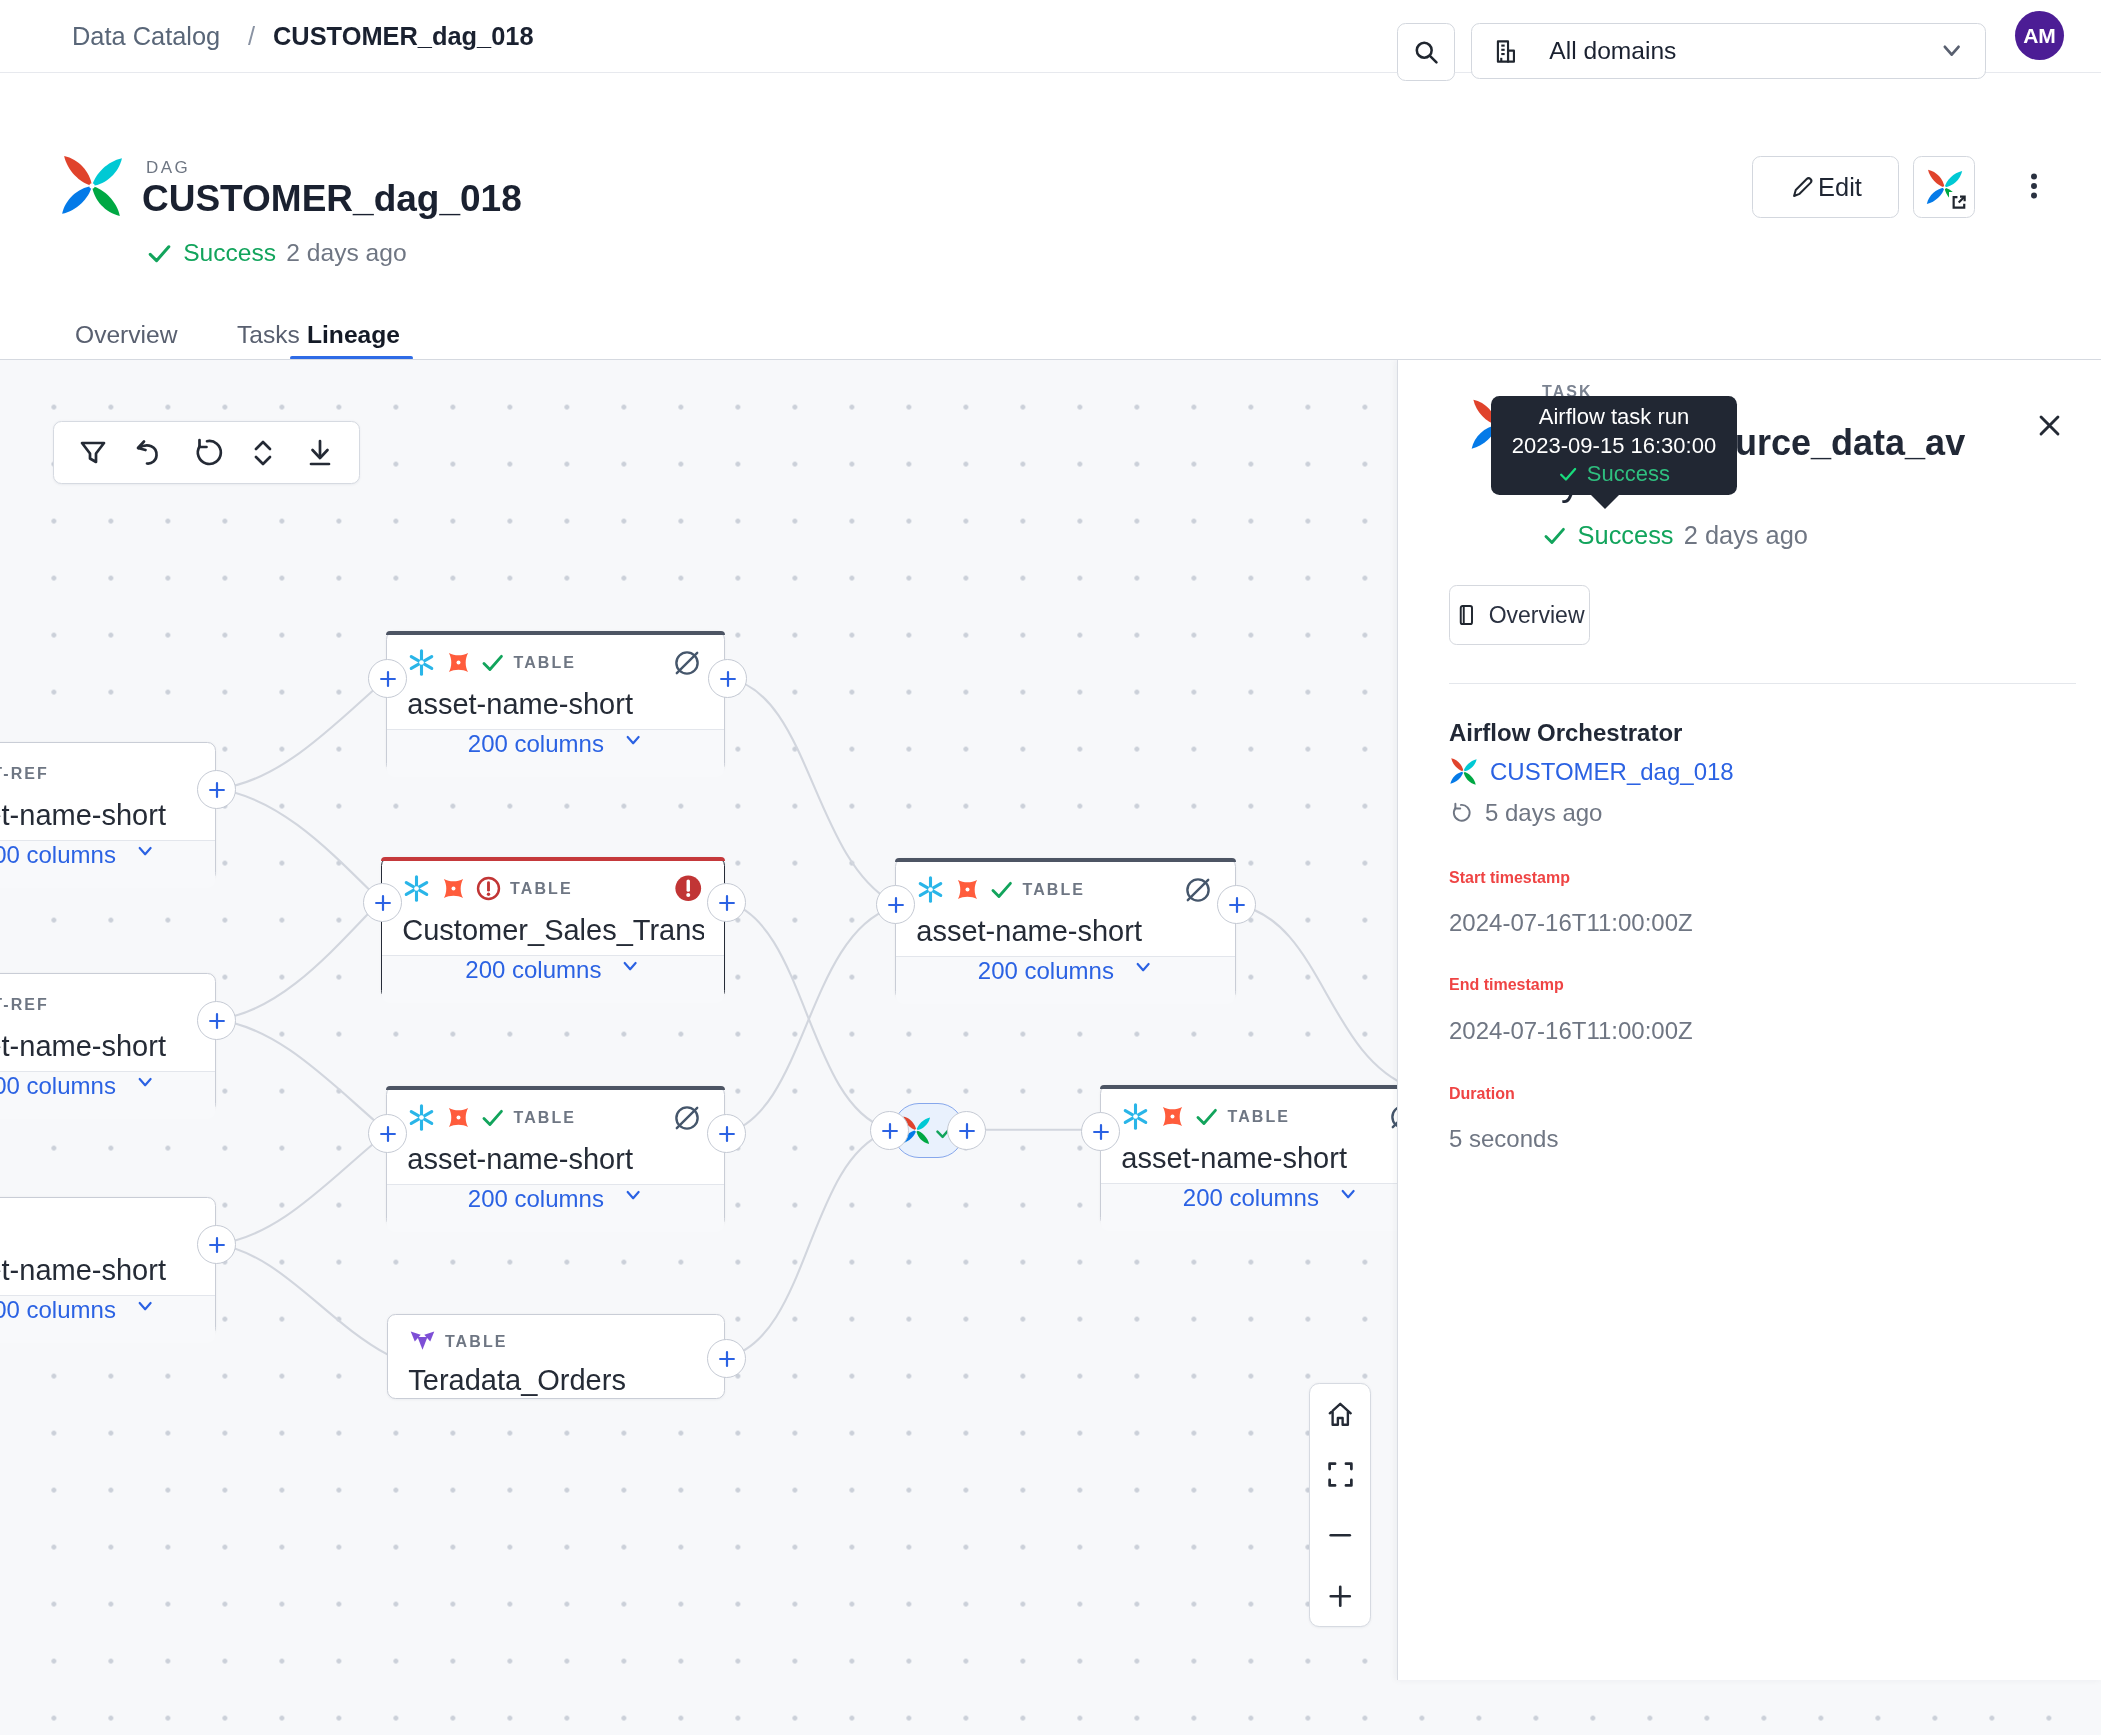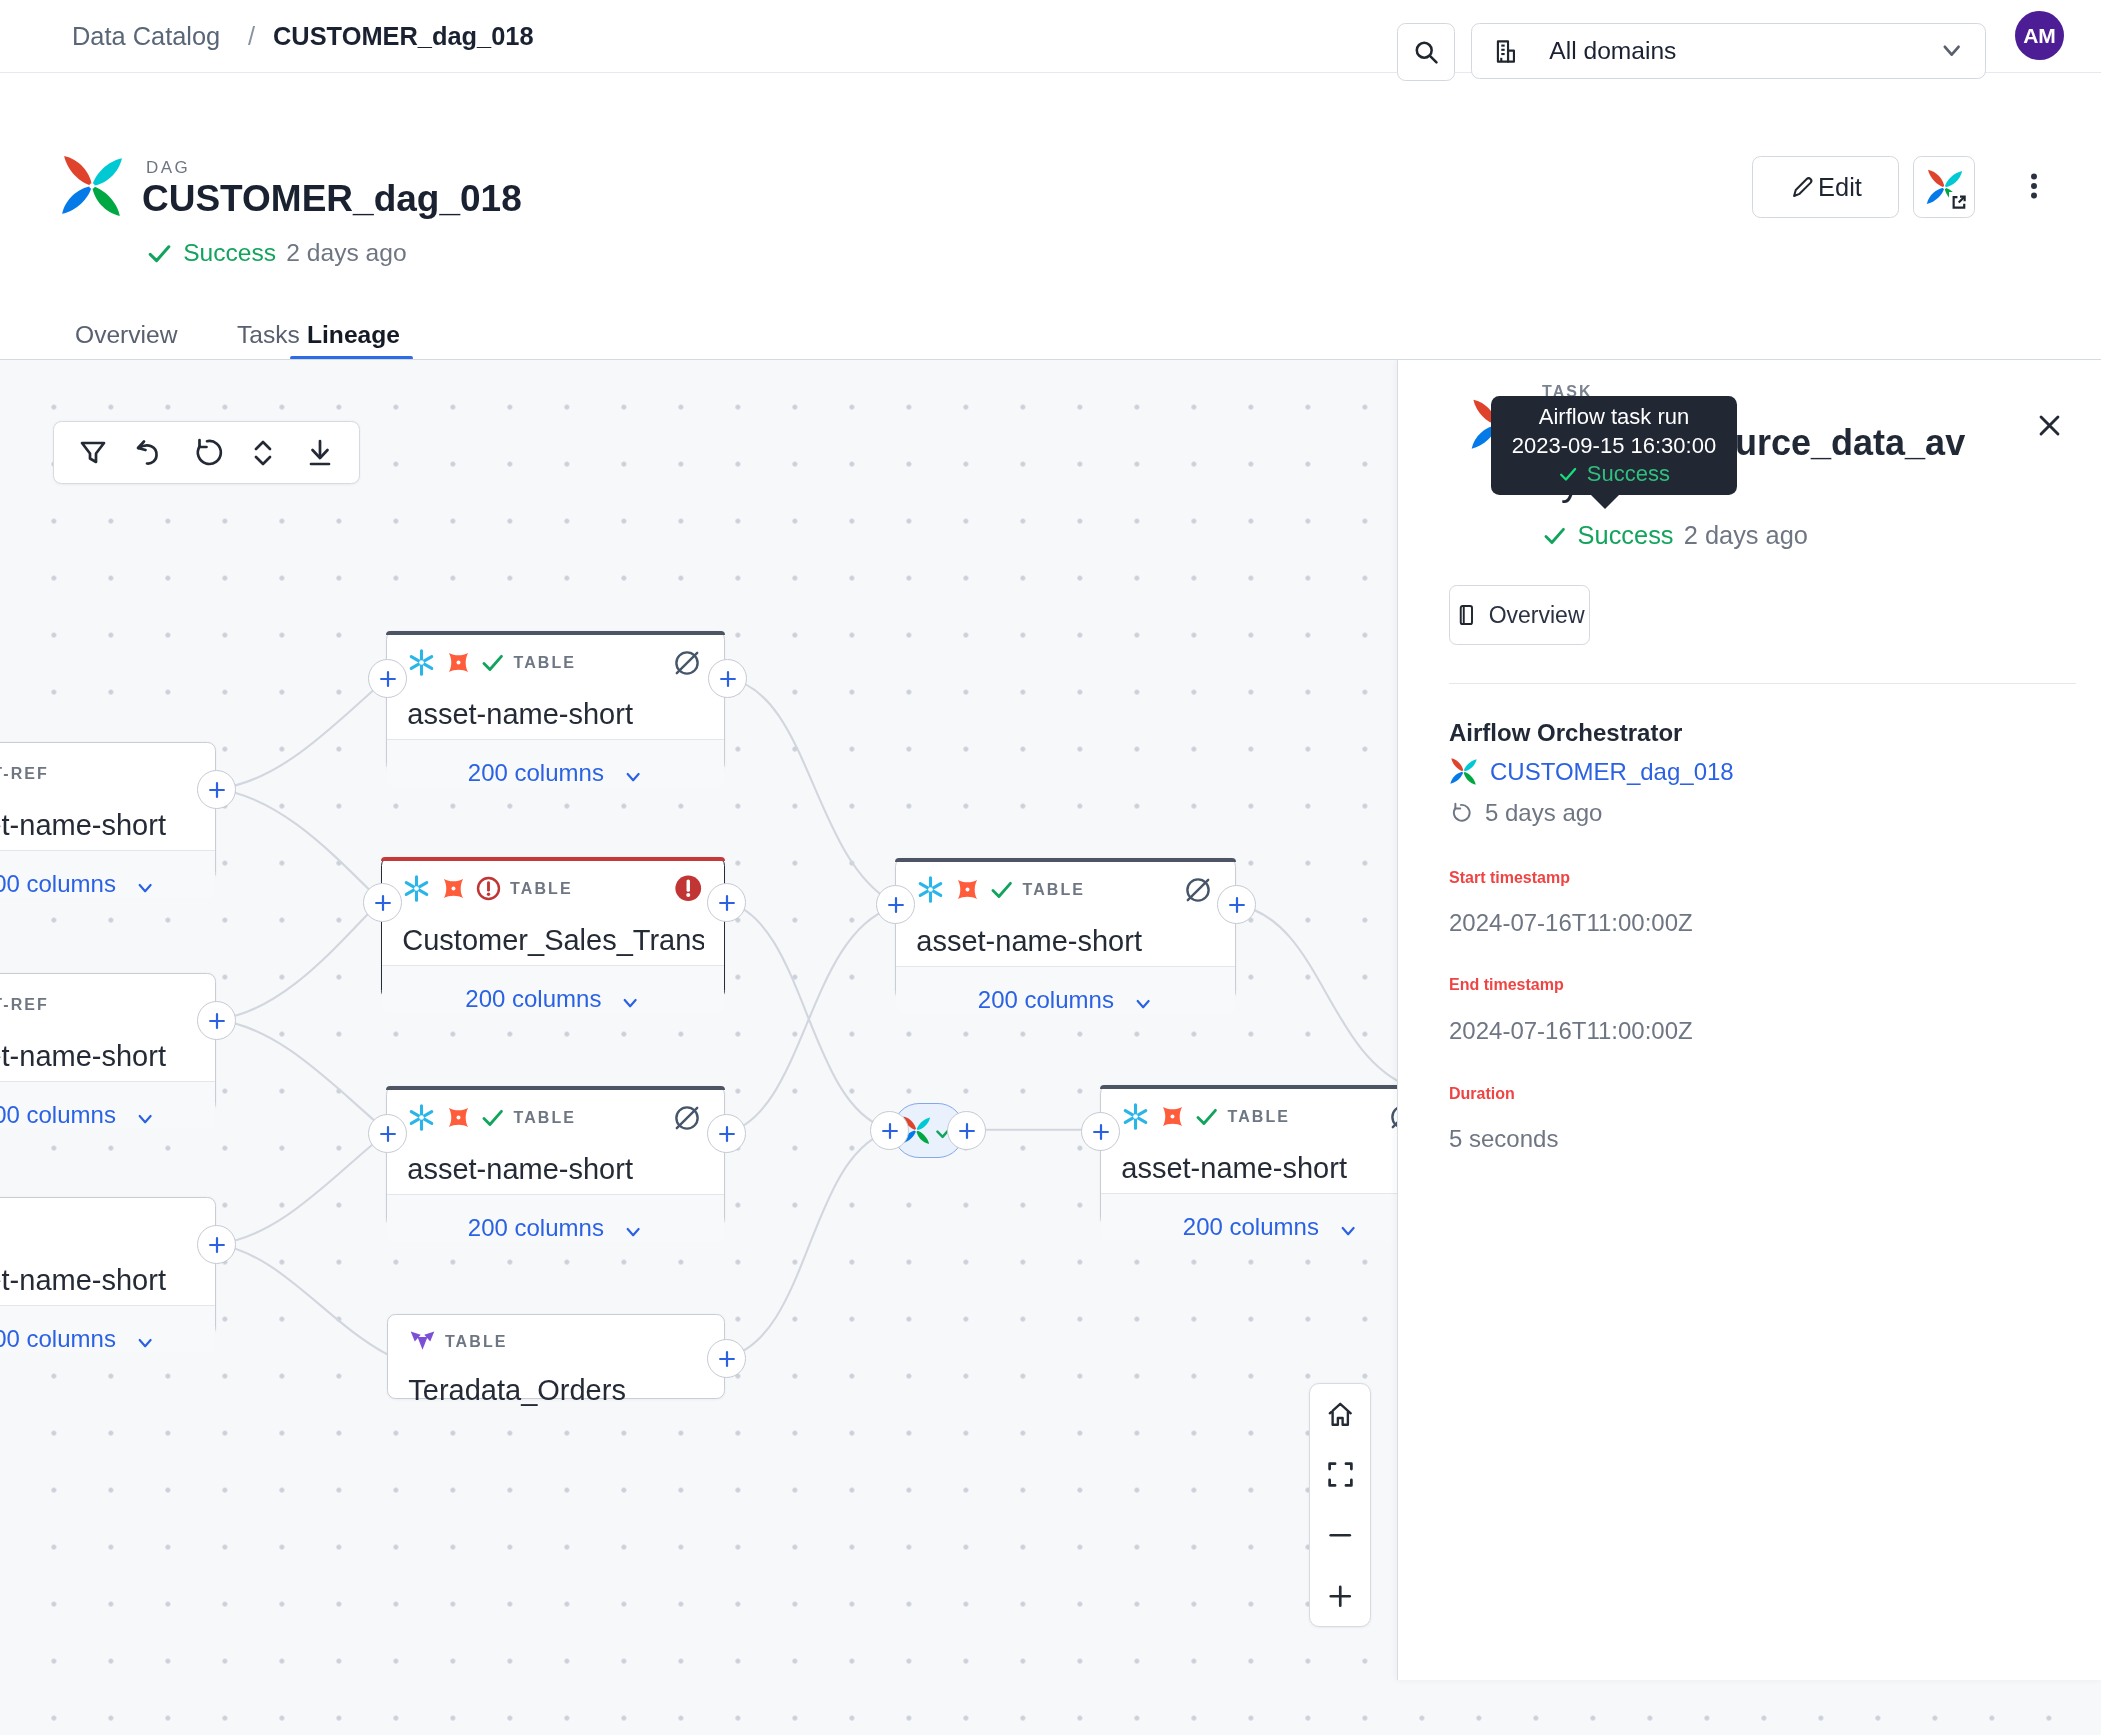--- a/index.html
+++ b/index.html
@@ -48,22 +48,22 @@
 
   .node{position:absolute;background:#fff;border:1.3px solid #c9cdd6;border-radius:8.5px;z-index:3;box-shadow:0 0.8px 2.5px rgba(25,35,60,.05);box-sizing:border-box}
   .node .strip{height:4.2px;border-radius:6.8px 6.8px 0 0;margin:-0.8px -0.8px 0}
   .strip-dark{background:#4d5564}
   .strip-red{background:#c5393b}
   .node.errored{border-color:#262c38;border-width:1.7px}
   .nhead{padding:10.2px 20.3px 8.5px}
   .trow{display:flex;align-items:center;gap:7.6px;height:34px}
   .tlabel{font-size:16px;font-weight:700;letter-spacing:2.1px;color:#6e7683}
   .tspacer{flex:1}
-  .nname{font-size:29px;color:#252b36;margin-top:18px;white-space:nowrap;overflow:hidden}
-  .nfoot{border-top:1.3px solid #e3e6ec;background:#f8f9fb;border-radius:0 0 7.6px 7.6px;height:47px;display:flex;align-items:flex-end;justify-content:center;gap:19px;font-size:24px;color:#2b62e3;cursor:pointer}
+  .nname{font-size:29px;color:#252b36;margin-top:8px;white-space:nowrap;overflow:hidden}
+  .nfoot{border-top:1.3px solid #e3e6ec;background:#f8f9fb;border-radius:0 0 7.6px 7.6px;height:47px;display:flex;align-items:flex-start;justify-content:center;gap:19px;font-size:24px;color:#2b62e3;cursor:pointer}
   .plusbtn{position:absolute;width:37px;height:37px;border-radius:50%;background:#fff;border:1.3px solid #c5cad4;color:#2b62e3;display:flex;align-items:center;justify-content:center;z-index:4;cursor:pointer}
 
   .pill{position:absolute;left:893px;top:743px;width:69px;height:53px;border-radius:26px;background:#e9f1fd;border:1.7px solid #86a7ec;
         display:flex;align-items:center;justify-content:center;gap:3.4px;z-index:3}
 
   .zoomctrl{position:absolute;left:1309px;top:1023px;width:60px;height:242px;background:#fff;border:1.3px solid #d6dae1;border-radius:10.2px;z-index:6;
             display:flex;flex-direction:column;align-items:center;justify-content:space-around;box-shadow:0 0.8px 2.5px rgba(25,35,60,.06)}
   .zbtn{width:37px;height:37px;display:flex;align-items:center;justify-content:center;cursor:pointer}
 
   

